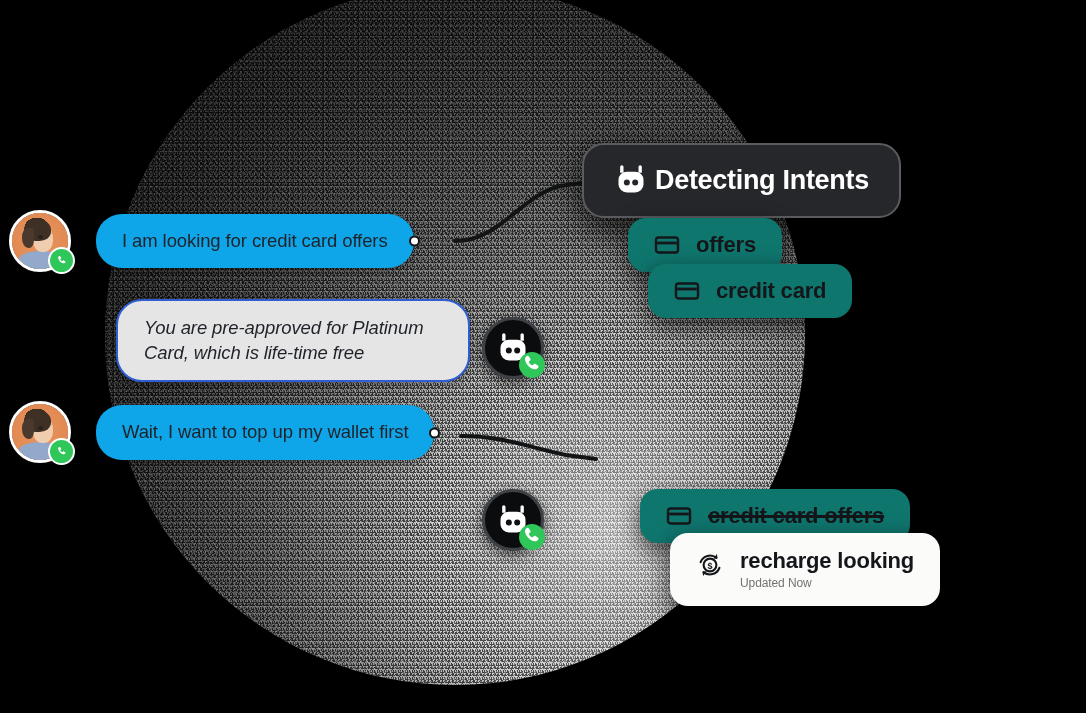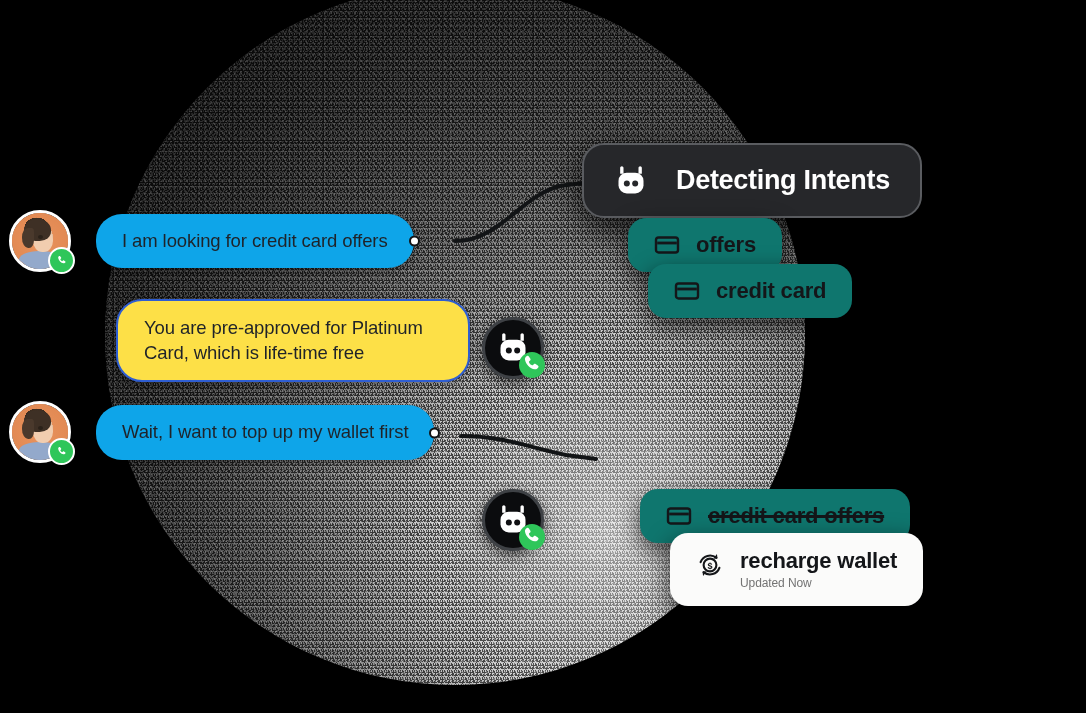--- a/index.html
+++ b/index.html
@@ -177,23 +177,24 @@
     font-size: 18.5px;
     letter-spacing: -0.1px;
     line-height: 1.33;
     color: #1f2329;
   }
   .bubble-user {
     background: #0ea5e9;
     box-shadow: 0 3px 10px rgba(0,0,0,0.35);
   }
   .bubble-bot {
-    background: #fde047;
+    background: #e5e5e5;
     border: 2.5px solid #2f5ed2;
     box-shadow: 0 3px 10px rgba(0,0,0,0.35);
+    font-style: italic;
   }
   .bubble-anchor {
     position: absolute;
     right: -6px;
     top: 50%;
     transform: translateY(-50%);
     width: 11px;
     height: 11px;
     border-radius: 50%;
     background: #ffffff;
@@ -219,22 +220,22 @@
     bottom: -2px;
     width: 26px;
     height: 26px;
     border: 0;
   }
 
   
   .status-card {
     position: absolute;
     display: flex;
-    align-items: flex-end;
-    gap: 28px;
+    align-items: flex-start;
+    gap: 7px;
     background: #26272a;
     border: 2px solid #5a5c60;
     border-radius: 22px;
     padding: 20px 30px;
     box-shadow: 0 10px 34px rgba(0,0,0,0.85);
   }
   .status-card .bot-glyph { width: 34px; height: 30px; flex: 0 0 auto; display: block; }
   .status-card .status-label {
     color: #ffffff;
     font-size: 27px;
@@ -421,18 +422,18 @@
   <div class="chip-stacked" style="left:670px; top:533px;">
     <svg class="chip-icon" viewBox="0 0 28 28" aria-hidden="true">
       <circle cx="14" cy="14" r="6.4" fill="none" stroke="#141619" stroke-width="2.1"></circle>
       <text x="14" y="17.6" text-anchor="middle" font-family="Liberation Sans, sans-serif" font-size="9" font-weight="bold" fill="#141619">$</text>
       <path d="M4.6 11.2A10 10 0 0 1 20.4 6.9" fill="none" stroke="#141619" stroke-width="2.1" stroke-linecap="round"></path>
       <path d="M23.4 16.8A10 10 0 0 1 7.6 21.1" fill="none" stroke="#141619" stroke-width="2.1" stroke-linecap="round"></path>
       <path d="M20.9 3.1l.6 4.2-4.2.5z" fill="#141619"></path>
       <path d="M7.1 24.9l-.6-4.2 4.2-.5z" fill="#141619"></path>
     </svg>
     <span class="chip-text">
-      <span class="chip-label">recharge wallet</span>
+      <span class="chip-label">recharge looking</span>
       <span class="chip-sub">Updated Now</span>
     </span>
   </div>
 
 </div>
 
 </body></html>

